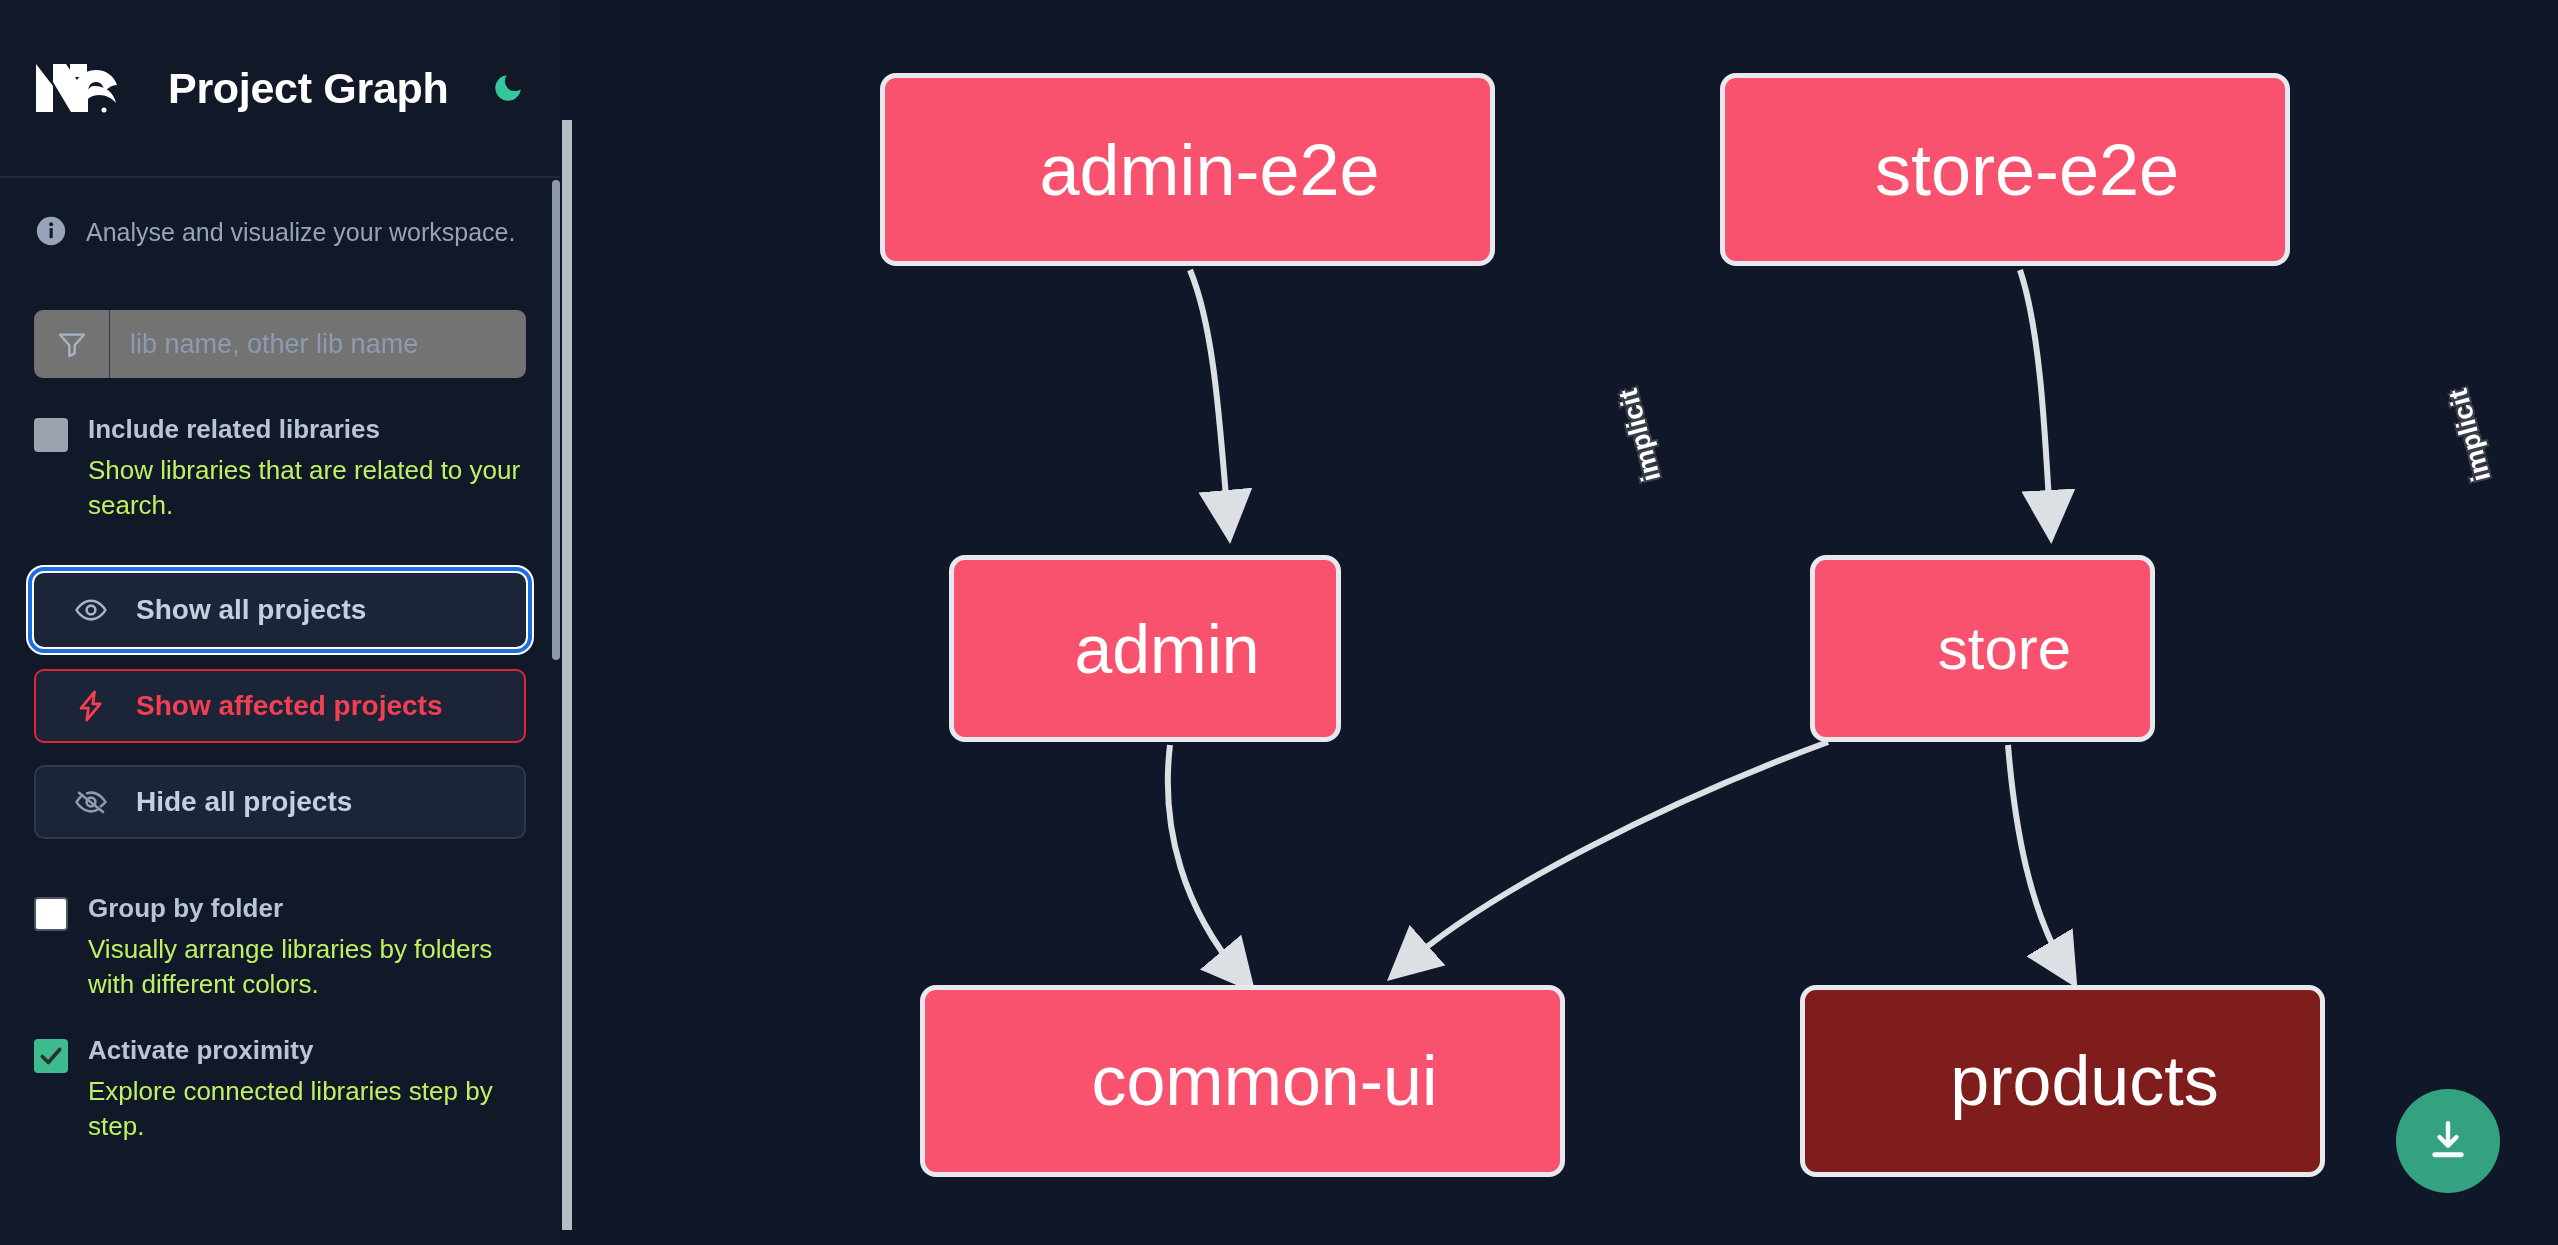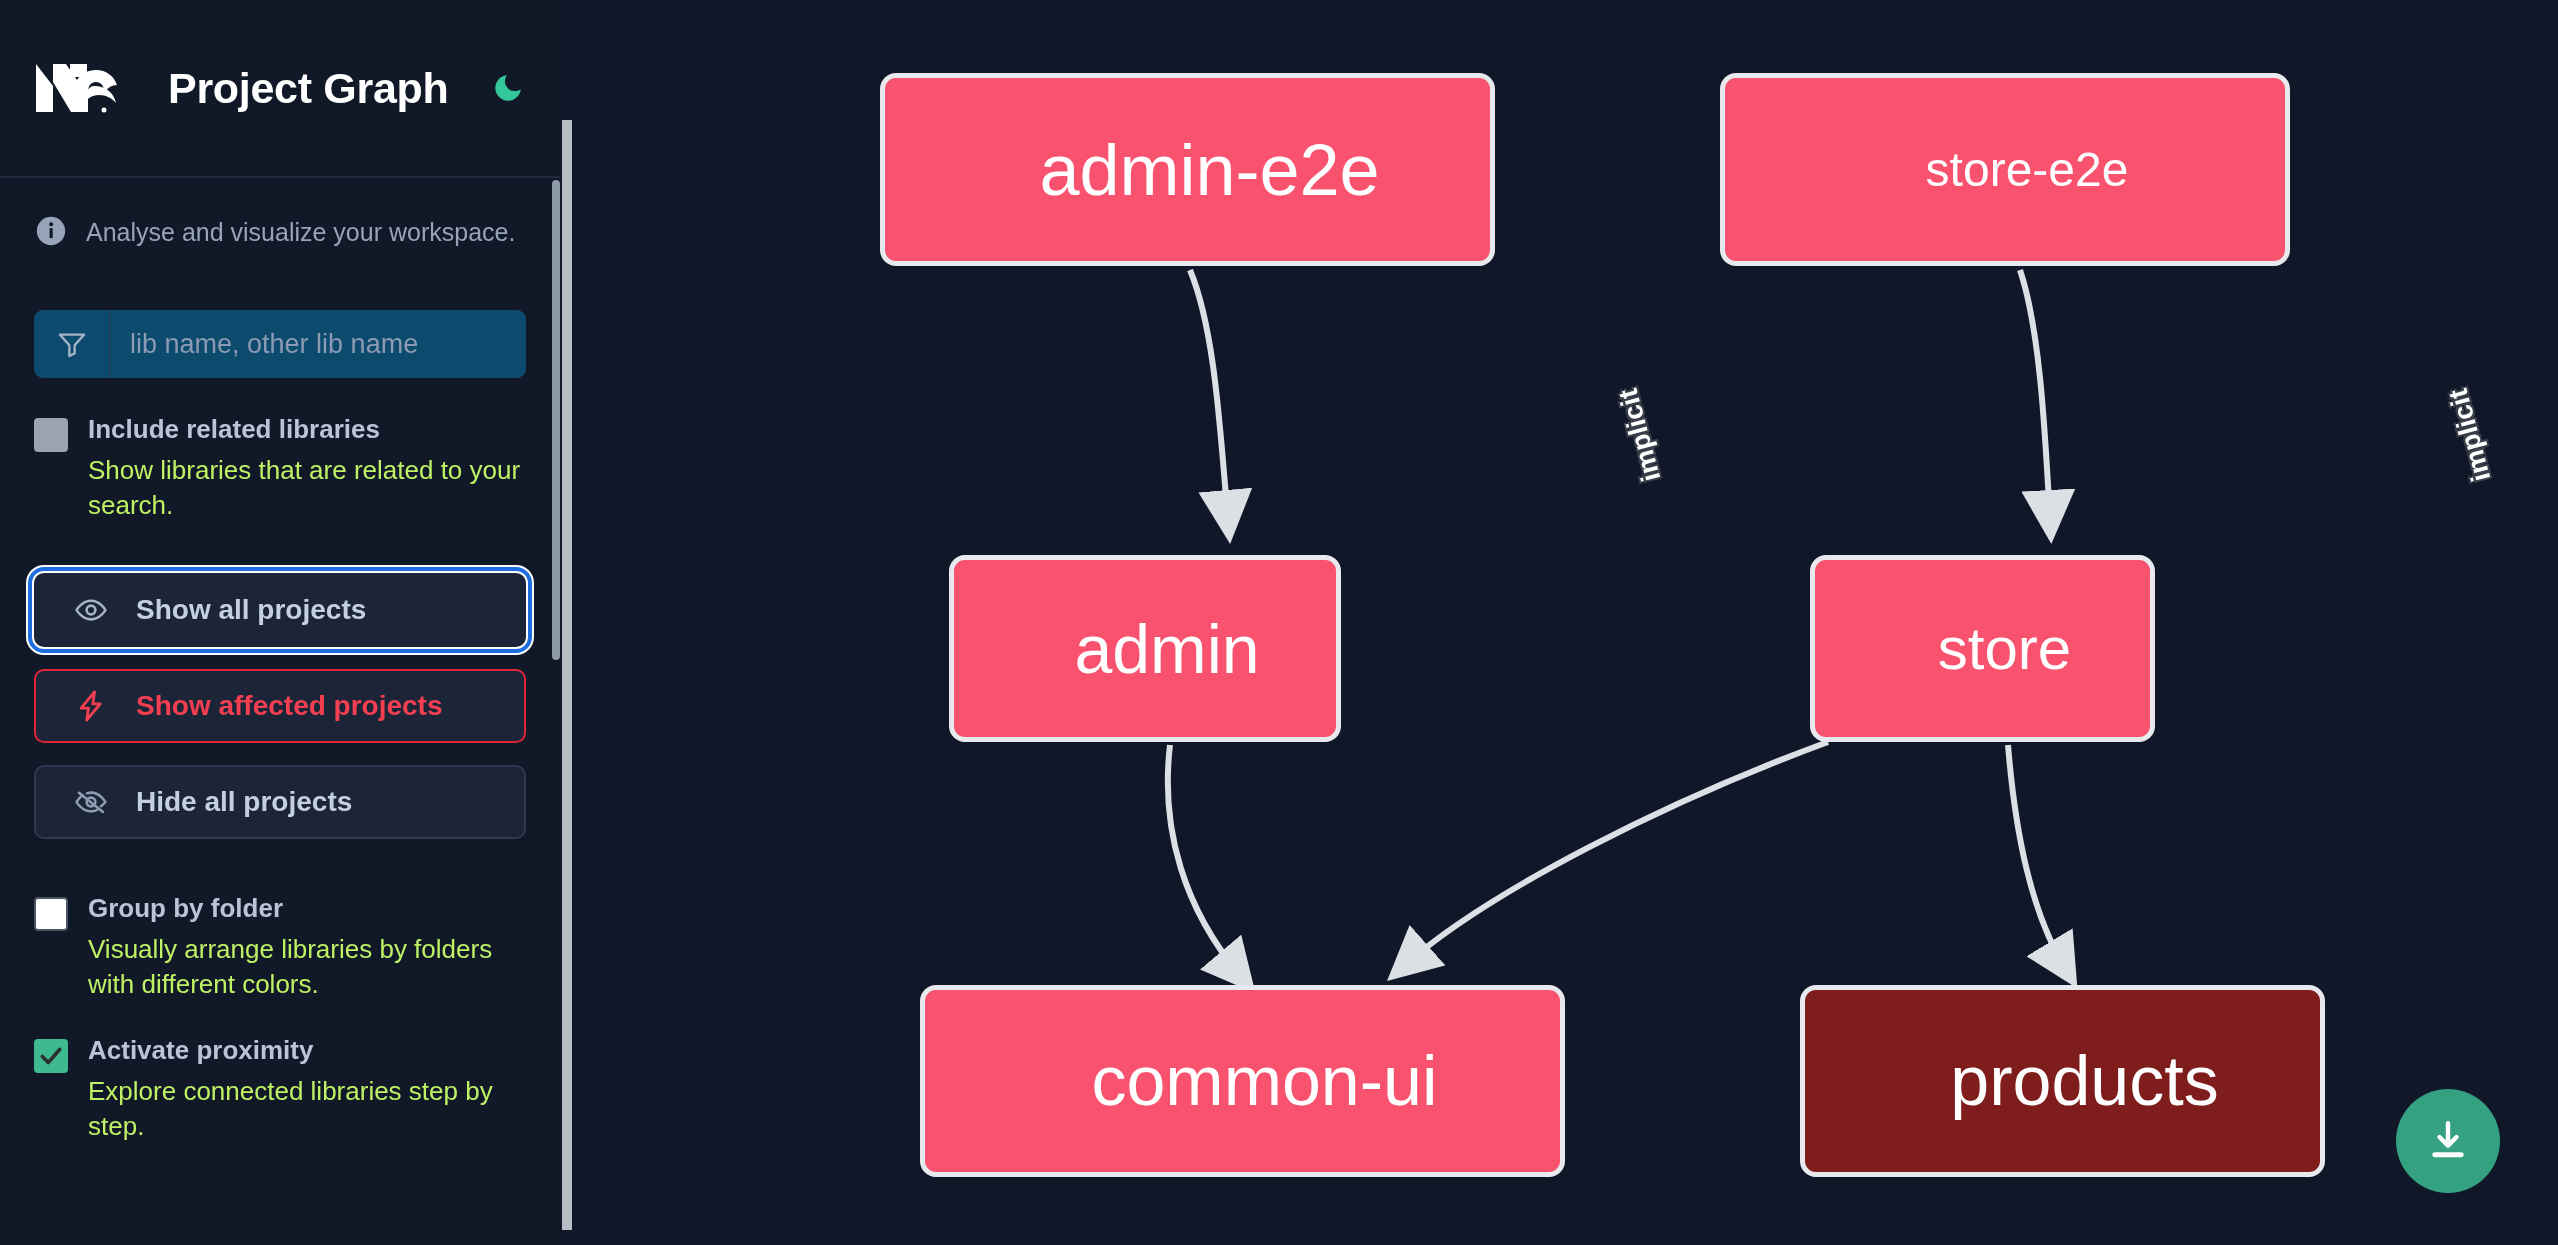--- a/index.html
+++ b/index.html
@@ -50,21 +50,21 @@
   .info-icon { flex: 0 0 34px; width: 34px; height: 34px; }
   .info-text {
     color: #96a3b8;
     font-size: 25px;
     line-height: 1.3;
   }
 
   .filter-box {
     margin: 62px 34px 0 34px;
     height: 68px;
-    background: #0c4a6e;
+    background: #737373;
     border-radius: 9px;
     display: flex;
     align-items: stretch;
     overflow: hidden;
   }
   .filter-icon-wrap {
     flex: 0 0 76px;
     display: flex; align-items: center; justify-content: center;
     border-right: 1px solid #2a3purple;
     border-right: 1px solid #2b374d;
@@ -324,21 +324,21 @@
       </defs>
       <path d="M630,270 C655,330 660,430 668,520" stroke="#dcdfe4" stroke-width="6" fill="none" marker-end="url(#arrow)"></path>
       <path d="M1460,270 C1480,330 1485,430 1490,520" stroke="#dcdfe4" stroke-width="6" fill="none" marker-end="url(#arrow)"></path>
       <path d="M610,745 C600,830 625,910 680,975" stroke="#dcdfe4" stroke-width="6" fill="none" marker-end="url(#arrow)"></path>
       <path d="M1268,742 C1110,800 930,890 845,965" stroke="#dcdfe4" stroke-width="6" fill="none" marker-end="url(#arrow)"></path>
       <path d="M1448,745 C1455,830 1470,910 1505,968" stroke="#dcdfe4" stroke-width="6" fill="none" marker-end="url(#arrow)"></path>
     </svg>
 
     <div id="node-layer">
         <div class="node red" style="left: 320px; top: 73px; width: 615px; height: 193px; font-size: 72px;">admin-e2e</div>
-        <div class="node red" style="left: 1160px; top: 73px; width: 570px; height: 193px; font-size: 48px;">store-e2e</div>
+        <div class="node red" style="left: 1160px; top: 73px; width: 570px; height: 193px; font-size: 72px;">store-e2e</div>
         <div class="node red" style="left: 389px; top: 555px; width: 392px; height: 187px; font-size: 68px;">admin</div>
         <div class="node red" style="left: 1250px; top: 555px; width: 345px; height: 187px; font-size: 60px;">store</div>
         <div class="node red" style="left: 360px; top: 985px; width: 645px; height: 192px; font-size: 70px;">common-ui</div>
         <div class="node gray" style="left: 1240px; top: 985px; width: 525px; height: 192px; font-size: 70px;">products</div>
         <div class="edge-label" style="left: 1080px; top: 435px; transform: translate(-50%, -50%) rotate(-105deg);">implicit</div>
         <div class="edge-label" style="left: 1910px; top: 435px; transform: translate(-50%, -50%) rotate(-105deg);">implicit</div>
       </div>
 
     <div class="download-fab">
       <span>

